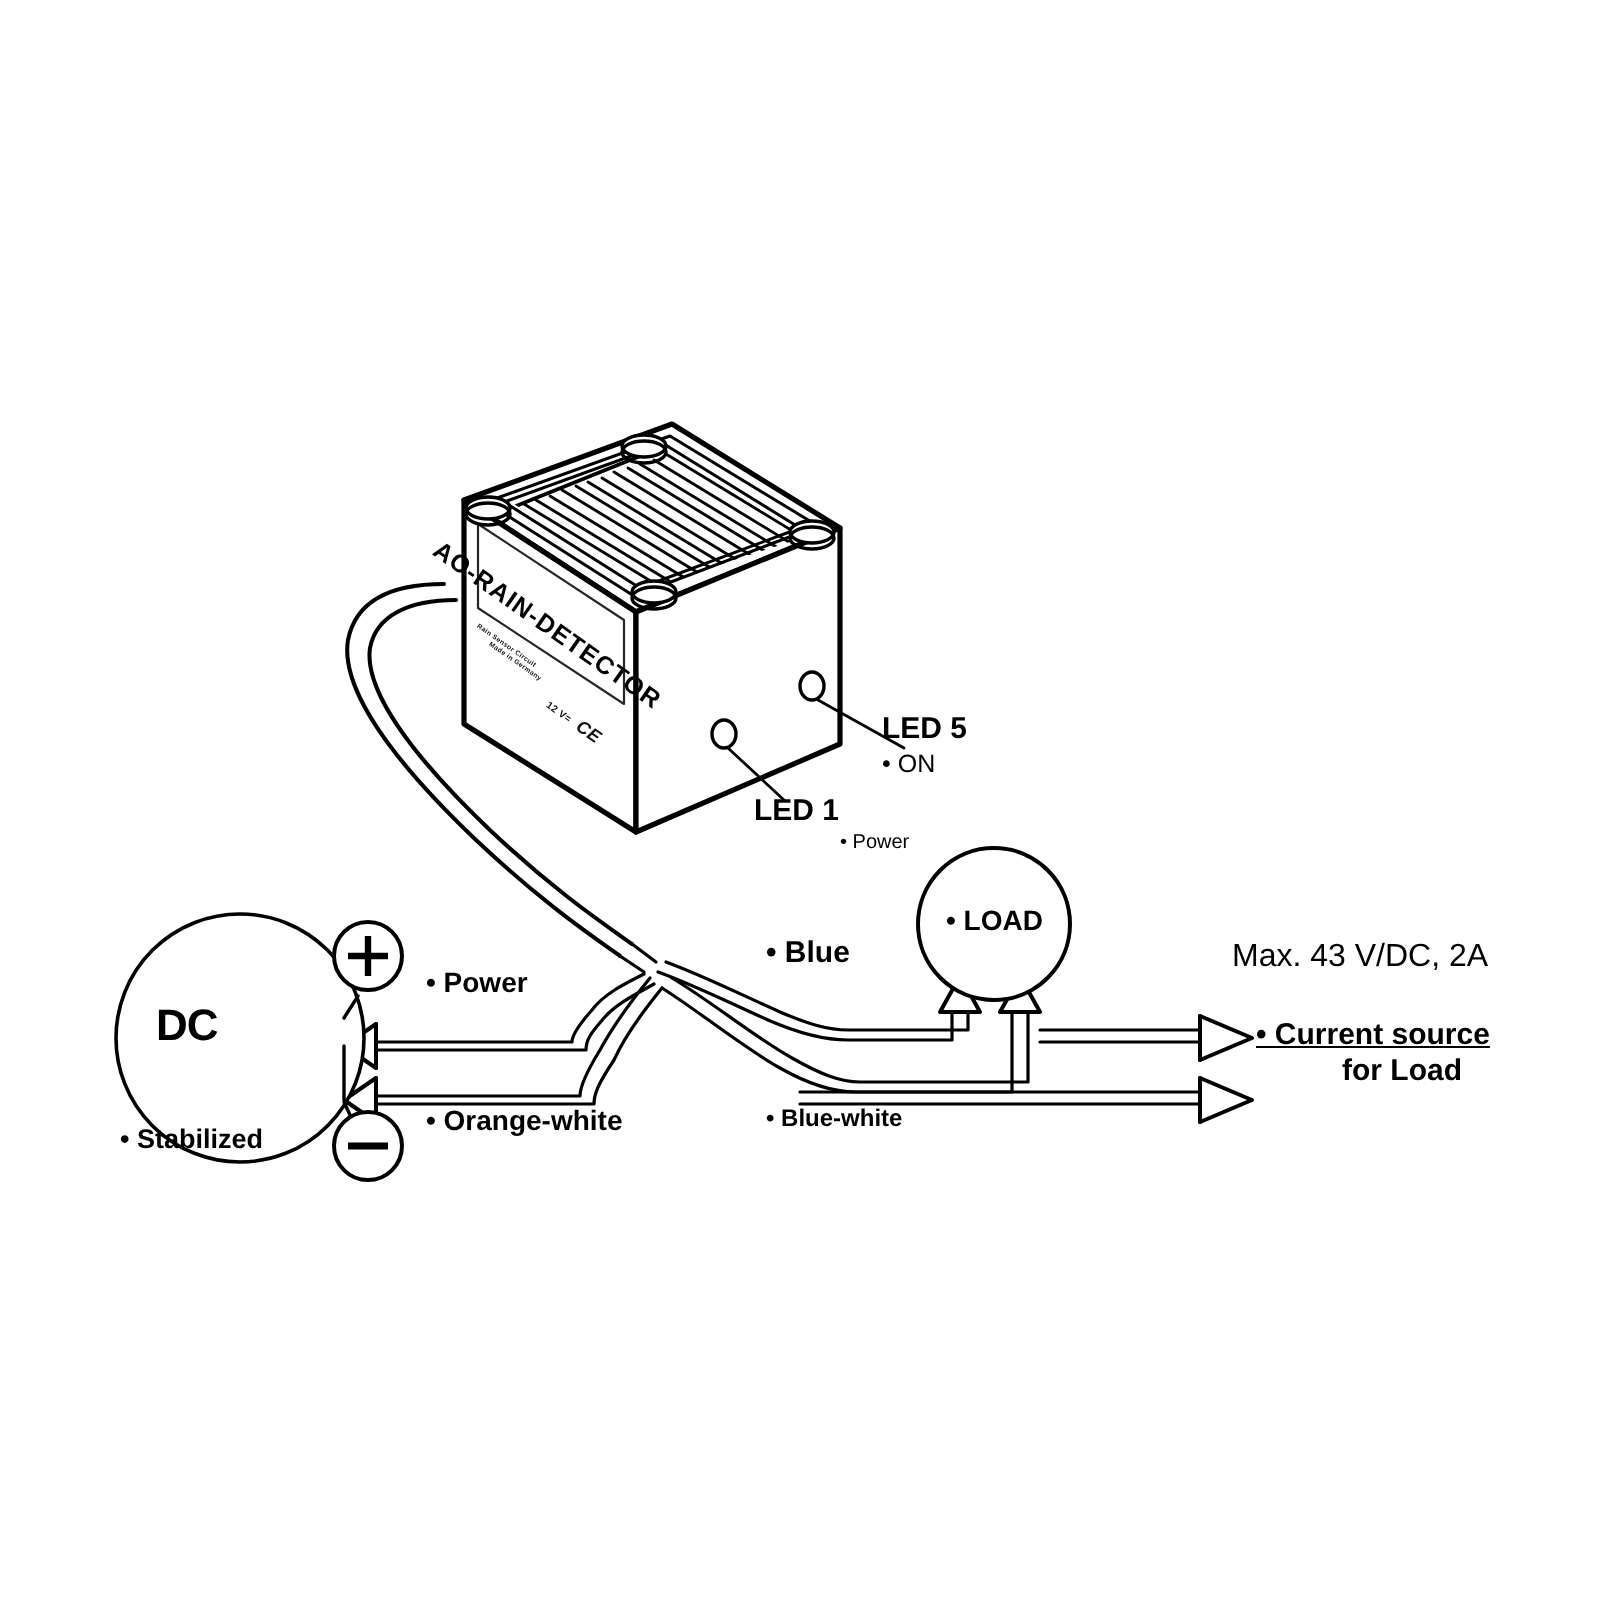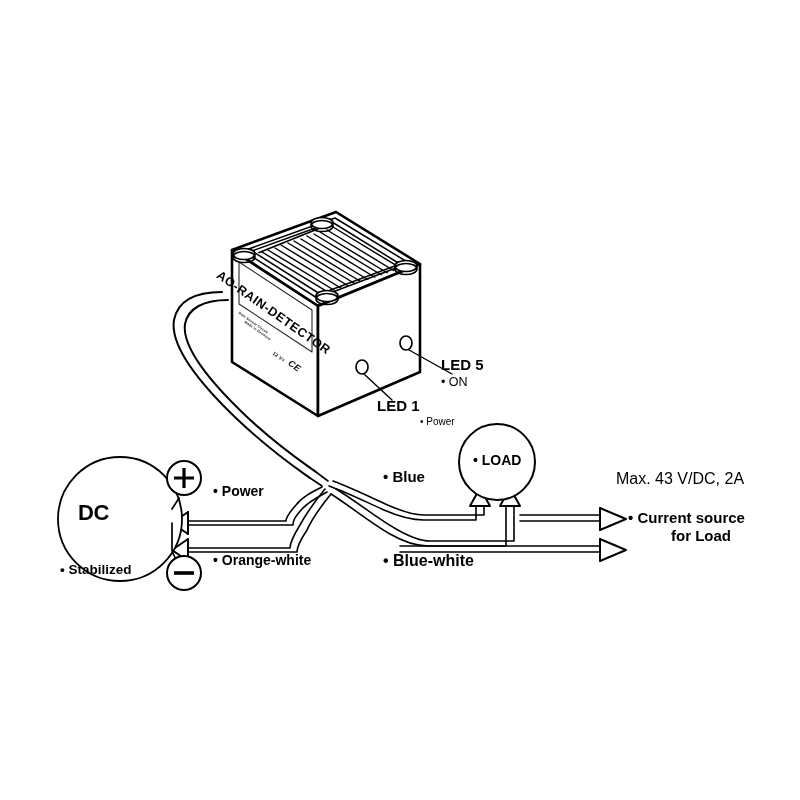--- a/index.html
+++ b/index.html
@@ -22,25 +22,25 @@
   .l-led1      {left:377px; top:397px; font-size:15px;}
   .l-led1sub   {left:377px; top:416px; font-size:10px;margin-left:43px;}
 
   .l-12v       {left:68px;  top:466px; font-size:34px; letter-spacing:-0.5px;}
   .l-dc        {left:78px;  top:500px; font-size:22px; letter-spacing:-0.5px;}
   .l-stab      {left:60px;  top:562px; font-size:13.5px;}
 
   .l-orange    {left:213px; top:483px; font-size:14px;}
   .l-orangew   {left:213px; top:552px; font-size:14px;}
   .l-blue      {left:383px; top:468px; font-size:15px;}
-  .l-bluew     {left:383px; top:552px; font-size:16px;}
+  .l-bluew     {left:383px; top:552px; font-size:12px;}
 
   .l-load      {left:473px; top:452px; font-size:14px;}
   .l-max       {left:616px; top:470px; font-size:16px;}
-  .l-cursrc    {left:628px; top:509px; font-size:15px;}
+  .l-cursrc    {left:628px; top:509px; font-size:15px;text-decoration:underline;}
   .l-forload   {left:671px; top:527px; font-size:15px;}
 
   .l-brand     {position:absolute;left:222px;top:268px;font-size:12.5px;font-weight:bold;
                 transform:rotate(35deg);transform-origin:0 0;letter-spacing:0.6px;}
   .micro       {position:absolute;font-size:3.4px;font-weight:bold;transform-origin:0 0;
                 transform:rotate(35deg);color:#111;letter-spacing:0.2px;}
 </style>
 </head>
 <body>
 

